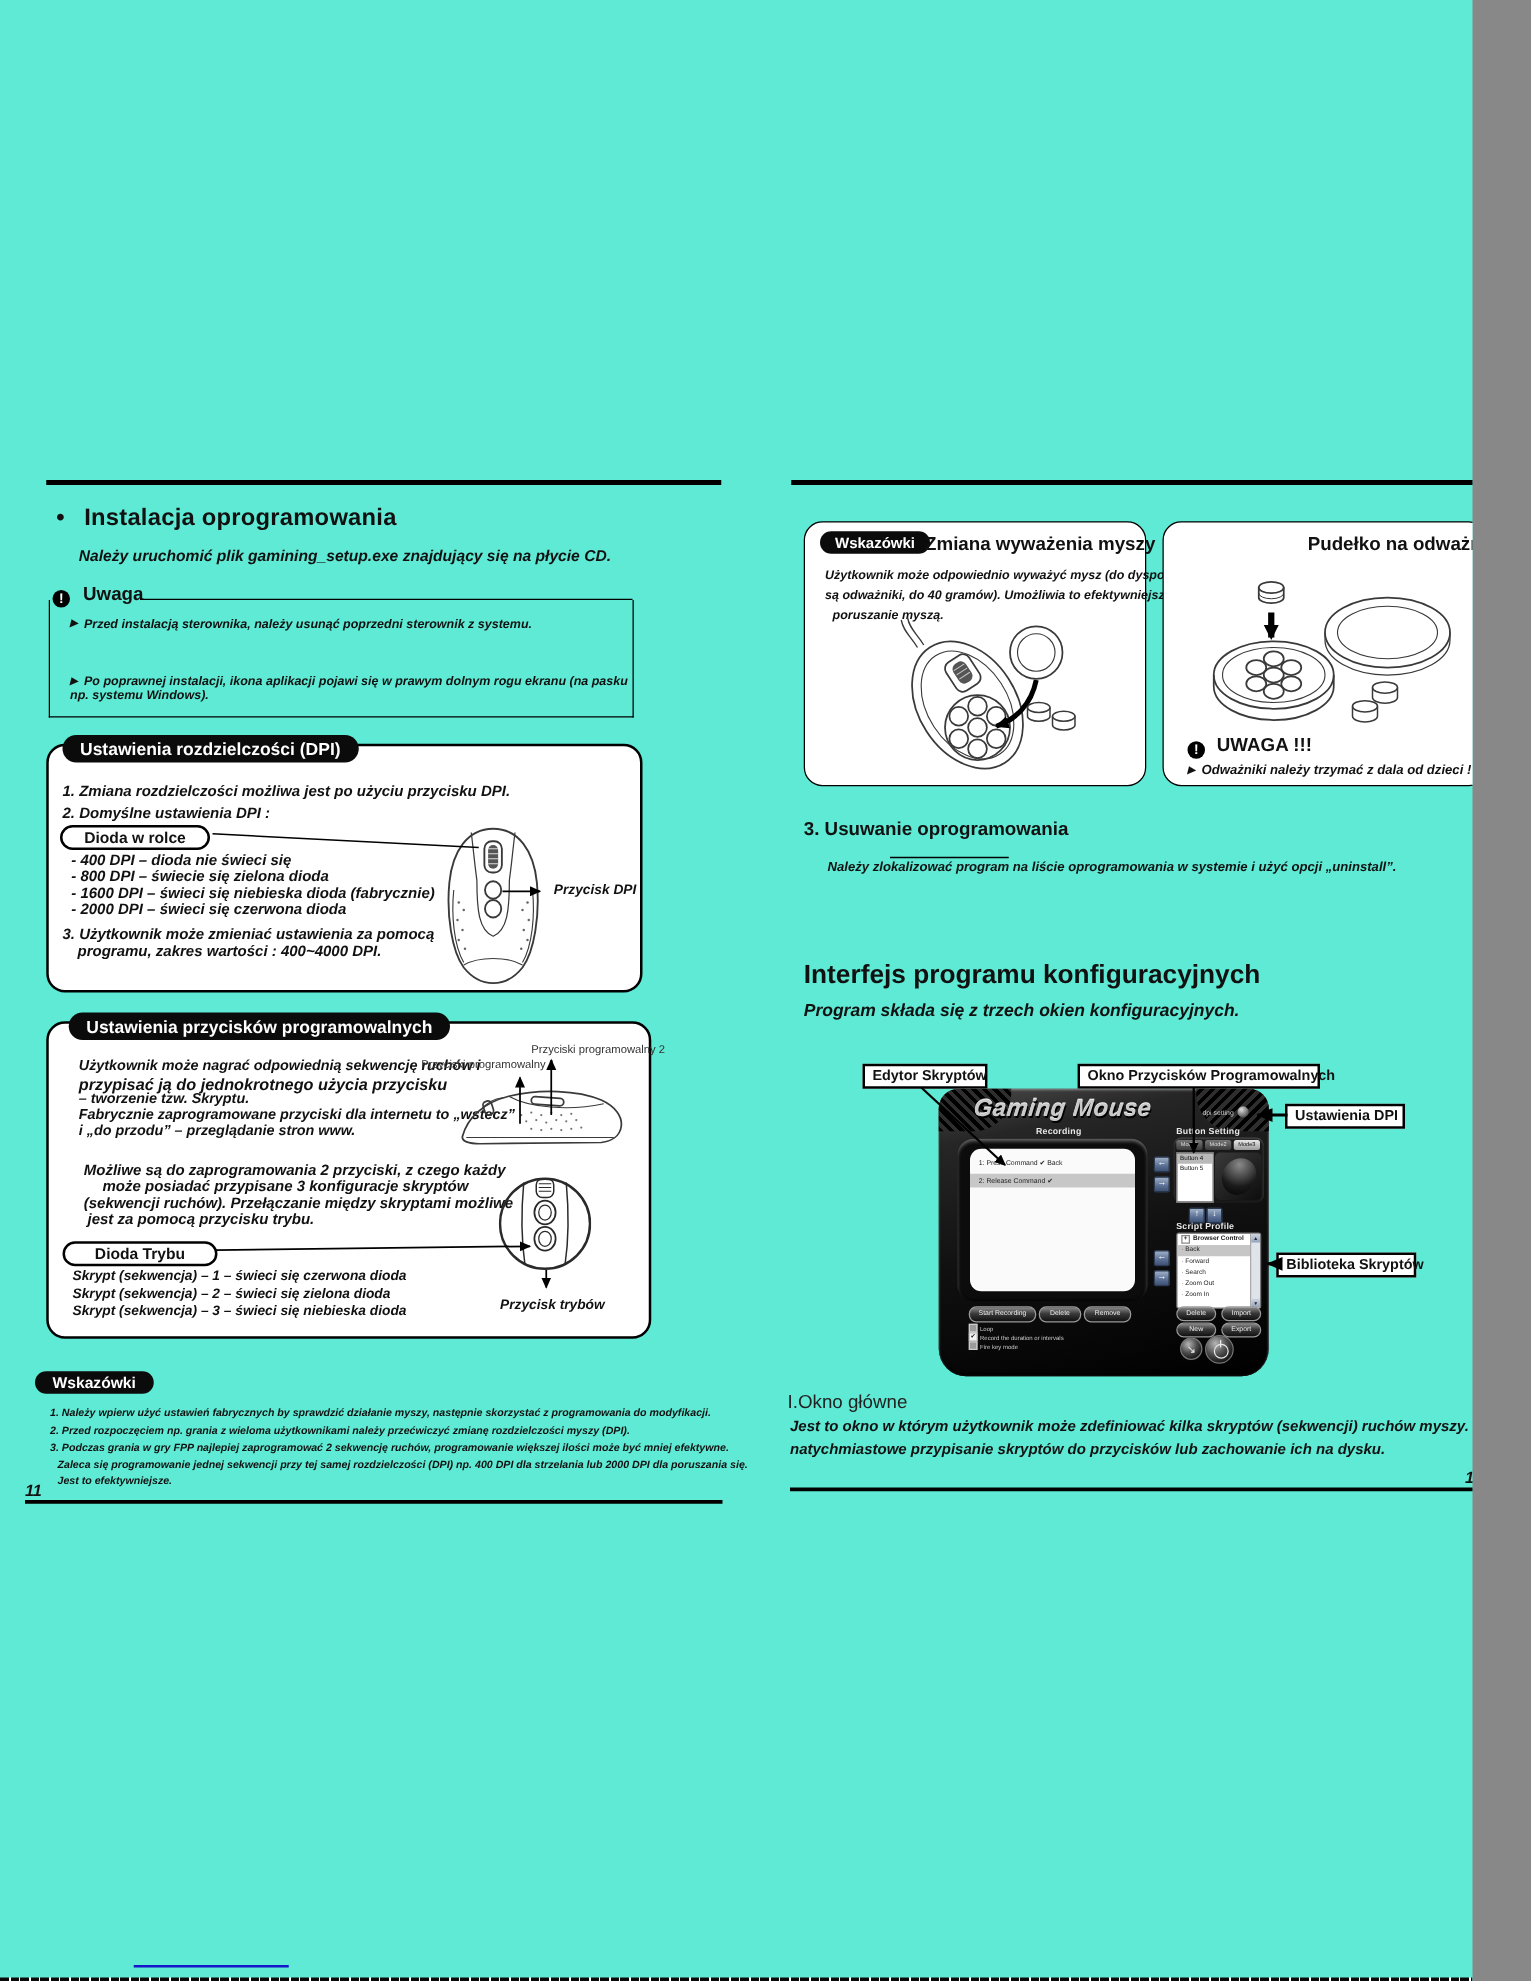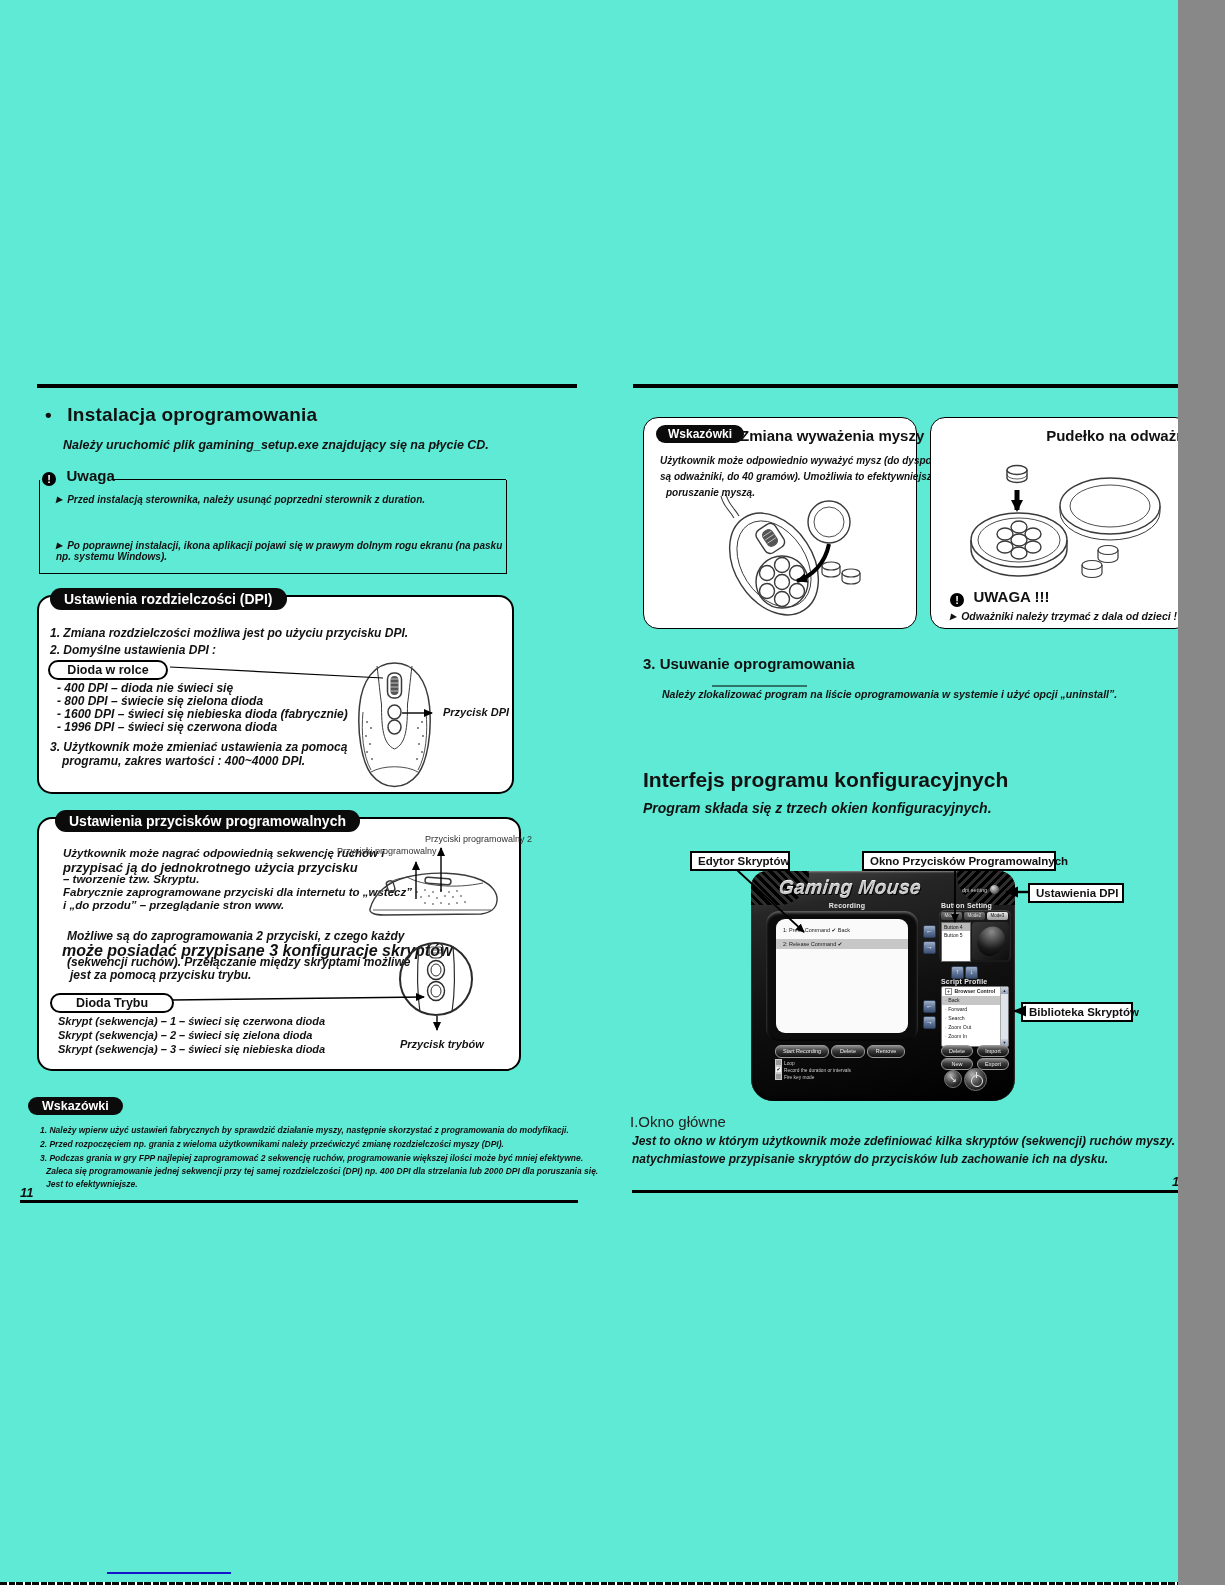--- a/index.html
+++ b/index.html
@@ -100,36 +100,36 @@
   </div>
   <div class="abs bi nw" style="left:63px;top:438px;font-size:12.5px;">Należy uruchomić plik gamining_setup.exe znajdujący się na płycie CD.</div>
 
   <div class="abs" style="left:42px;top:467px;">
     <span class="warn-dot">!</span>
     <span class="h2" style="margin-left:6px;">Uwaga</span>
   </div>
   <div class="abs" style="left:39px;top:480px;width:466px;height:93px;border-left:1.5px solid #000;border-right:1.5px solid #000;border-bottom:1.5px solid #000;">
     <div class="abs" style="left:72px;top:-1.5px;width:394px;height:0;border-top:1.5px solid #000;"></div>
     <div class="abs bi" style="left:16px;top:14px;font-size:10px;width:446px;">
-      <span class="abullet">▶</span><span>Przed instalacją sterownika, należy usunąć poprzedni sterownik z duration.</span>
+      <span class="abullet">▶</span><span>Przed instalacją sterownika, należy usunąć poprzedni sterownik z systemu.</span>
     </div>
     <div class="abs bi" style="left:16px;top:60px;font-size:10px;width:452px;">
       <span class="abullet">▶</span><span>Po poprawnej instalacji, ikona aplikacji pojawi się w prawym dolnym rogu ekranu (na pasku np. systemu Windows).</span>
     </div>
   </div>
 
   <div class="roundbox" style="left:37px;top:595px;width:473px;height:195px;"></div>
   <div class="pill-black" style="left:50px;top:588px;padding:3px 14px;font-size:14px;">Ustawienia rozdzielczości (DPI)</div>
   <div class="abs bi nw" style="left:50px;top:626px;font-size:12px;">1. Zmiana rozdzielczości możliwa jest po użyciu przycisku DPI.</div>
   <div class="abs bi nw" style="left:50px;top:643px;font-size:12px;">2. Domyślne ustawienia DPI :</div>
   <div class="pill-white" style="left:48px;top:660px;width:96px;">Dioda w rolce</div>
   <div class="abs bi nw" style="left:57px;top:681px;font-size:12px;">- 400 DPI – dioda nie świeci się</div>
   <div class="abs bi nw" style="left:57px;top:694px;font-size:12px;">- 800 DPI – świecie się zielona dioda</div>
   <div class="abs bi nw" style="left:57px;top:707px;font-size:12px;">- 1600 DPI – świeci się niebieska dioda (fabrycznie)</div>
-  <div class="abs bi nw" style="left:57px;top:720px;font-size:12px;">- 1996 DPI – świeci się czerwona dioda</div>
+  <div class="abs bi nw" style="left:57px;top:720px;font-size:12px;">- 2000 DPI – świeci się czerwona dioda</div>
   <div class="abs bi nw" style="left:50px;top:740px;font-size:12px;">3. Użytkownik może zmieniać ustawienia za pomocą</div>
   <div class="abs bi nw" style="left:62px;top:754px;font-size:12px;">programu, zakres wartości : 400~4000 DPI.</div>
   <div class="abs bi nw" style="left:443px;top:706px;font-size:11px;">Przycisk DPI</div>
 
   <svg class="abs" style="left:347px;top:660px;" width="95" height="128" viewBox="0 0 95 128">
     <g fill="none" stroke="#3a3a3a" stroke-width="1.5">
       <path d="M47.5,3 C27,3 15,21 12.5,46 C10,72 14.5,101 24,114 C32,124 40,126.5 47.5,126.5 C55,126.5 63,124 71,114 C80.5,101 85,72 82.5,46 C80,21 68,3 47.5,3 Z"></path>
       <path d="M30,6 C32,22 33,34 34.5,44" stroke-width="1"></path>
       <path d="M65,6 C63,22 62,34 60.5,44" stroke-width="1"></path>
       <path d="M34.5,44 C34.5,68 36,84 47.5,89 C59,84 60.5,68 60.5,44" stroke-width="1"></path>
@@ -161,21 +161,21 @@
   <div class="roundbox" style="left:37px;top:817px;width:480px;height:250px;"></div>
   <div class="pill-black" style="left:55px;top:810px;padding:3px 14px;font-size:14px;text-align:center;">Ustawienia przycisków programowalnych</div>
   <div class="abs bi nw" style="left:63px;top:847px;font-size:11.5px;">Użytkownik może nagrać odpowiednią sekwencję ruchów i</div>
   <div class="abs bi nw" style="left:63px;top:860px;font-size:13px;">przypisać ją do jednokrotnego użycia przycisku</div>
   <div class="abs bi nw" style="left:63px;top:873px;font-size:11.5px;">– tworzenie tzw. Skryptu.</div>
   <div class="abs bi nw" style="left:63px;top:886px;font-size:11.5px;">Fabrycznie zaprogramowane przyciski dla internetu to „wstecz”</div>
   <div class="abs bi nw" style="left:63px;top:899px;font-size:11.5px;">i „do przodu”  – przeglądanie stron www.</div>
   <div class="abs nw" style="left:425px;top:834px;font-size:9px;color:#333;">Przyciski programowalny 2</div>
   <div class="abs nw" style="left:337px;top:846px;font-size:9px;color:#333;">Przyciski programowalny 1</div>
   <div class="abs bi nw" style="left:67px;top:929px;font-size:12px;">Możliwe są do zaprogramowania 2 przyciski, z czego każdy</div>
-  <div class="abs bi nw" style="left:62px;top:942px;font-size:16px;">może posiadać przypisane 3 konfiguracje skryptów</div>
+  <div class="abs bi nw" style="left:82px;top:942px;font-size:12px;">może posiadać przypisane 3 konfiguracje skryptów</div>
   <div class="abs bi nw" style="left:67px;top:955px;font-size:12px;">(sekwencji ruchów). Przełączanie między skryptami możliwe</div>
   <div class="abs bi nw" style="left:70px;top:968px;font-size:12px;">jest za pomocą przycisku trybu.</div>
   <div class="pill-white" style="left:50px;top:993px;width:100px;">Dioda Trybu</div>
   <div class="abs bi nw" style="left:58px;top:1015px;font-size:11px;">Skrypt (sekwencja) – 1 – świeci się czerwona dioda</div>
   <div class="abs bi nw" style="left:58px;top:1029px;font-size:11px;">Skrypt (sekwencja) – 2 – świeci się zielona dioda</div>
   <div class="abs bi nw" style="left:58px;top:1043px;font-size:11px;">Skrypt (sekwencja) – 3 – świeci się niebieska dioda</div>
   <div class="abs bi nw" style="left:400px;top:1038px;font-size:11px;">Przycisk trybów</div>
 
   <svg class="abs" style="left:365px;top:866px;" width="137" height="56" viewBox="0 0 137 56">
     <g fill="none" stroke="#3a3a3a" stroke-width="1.4">

